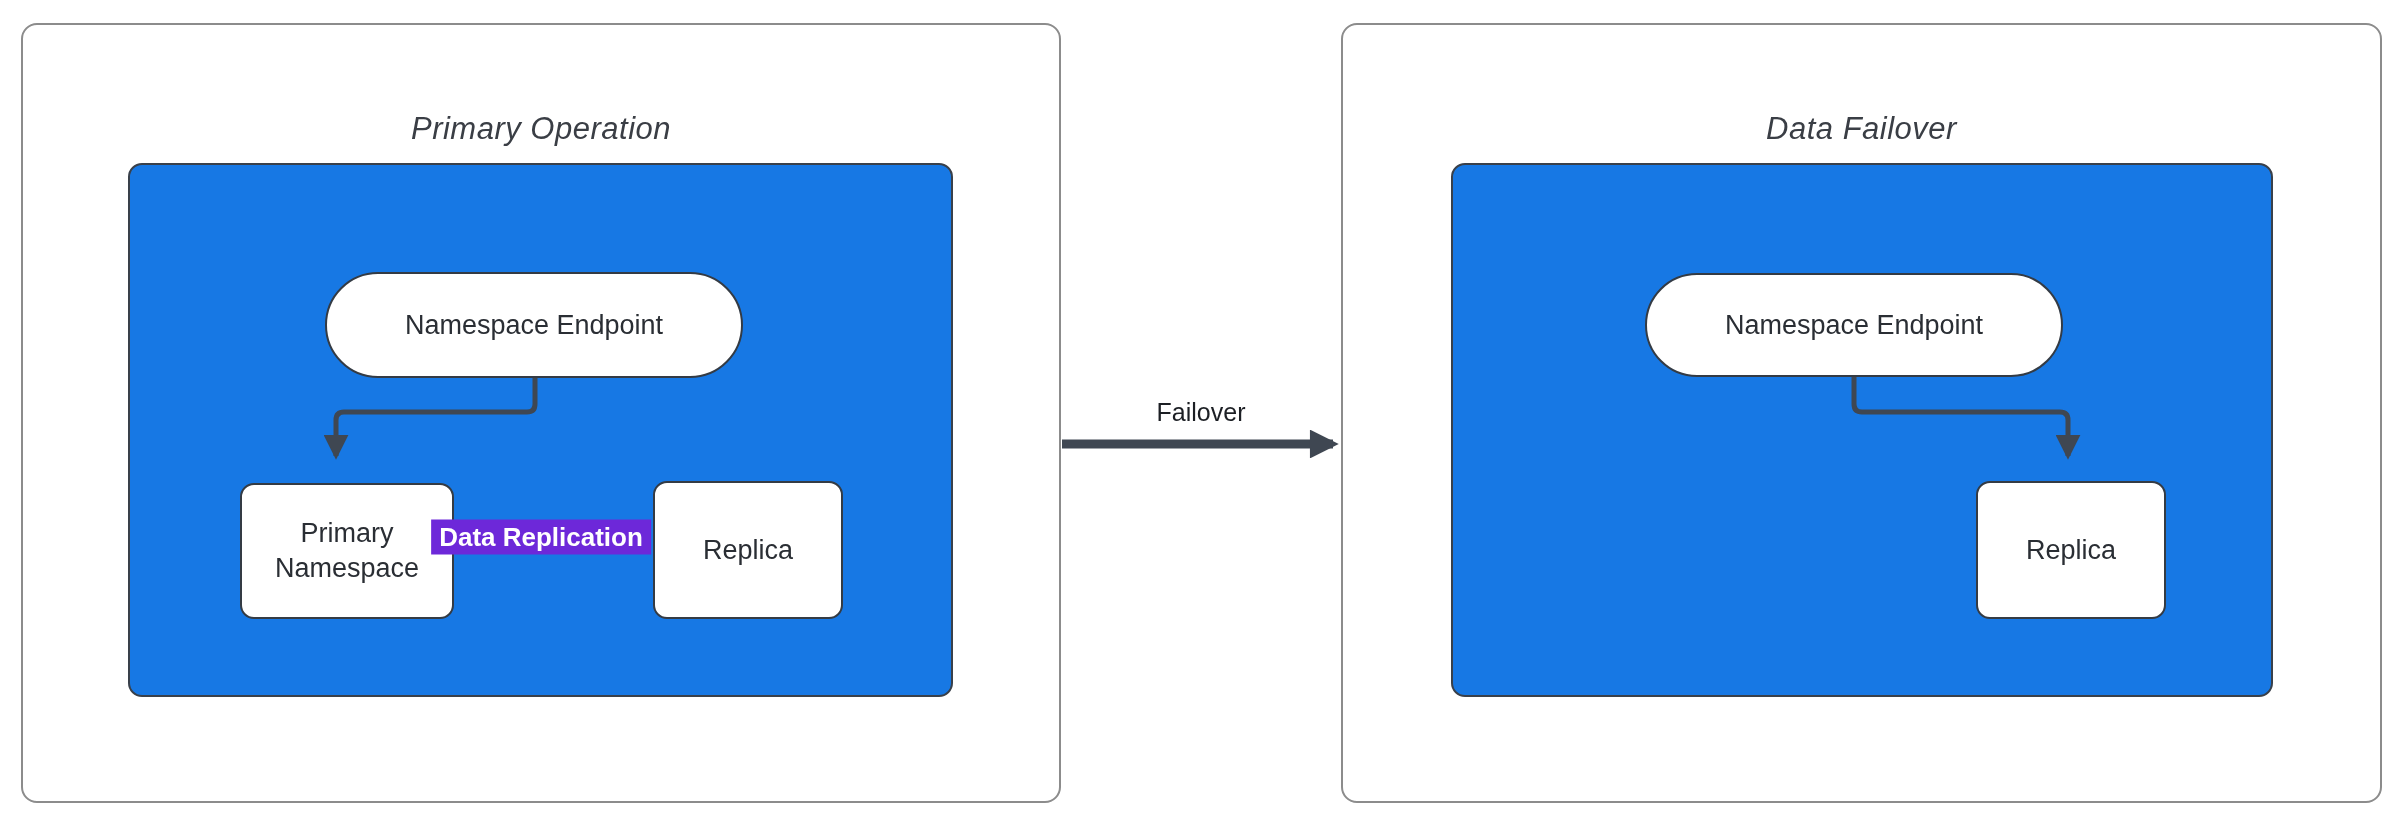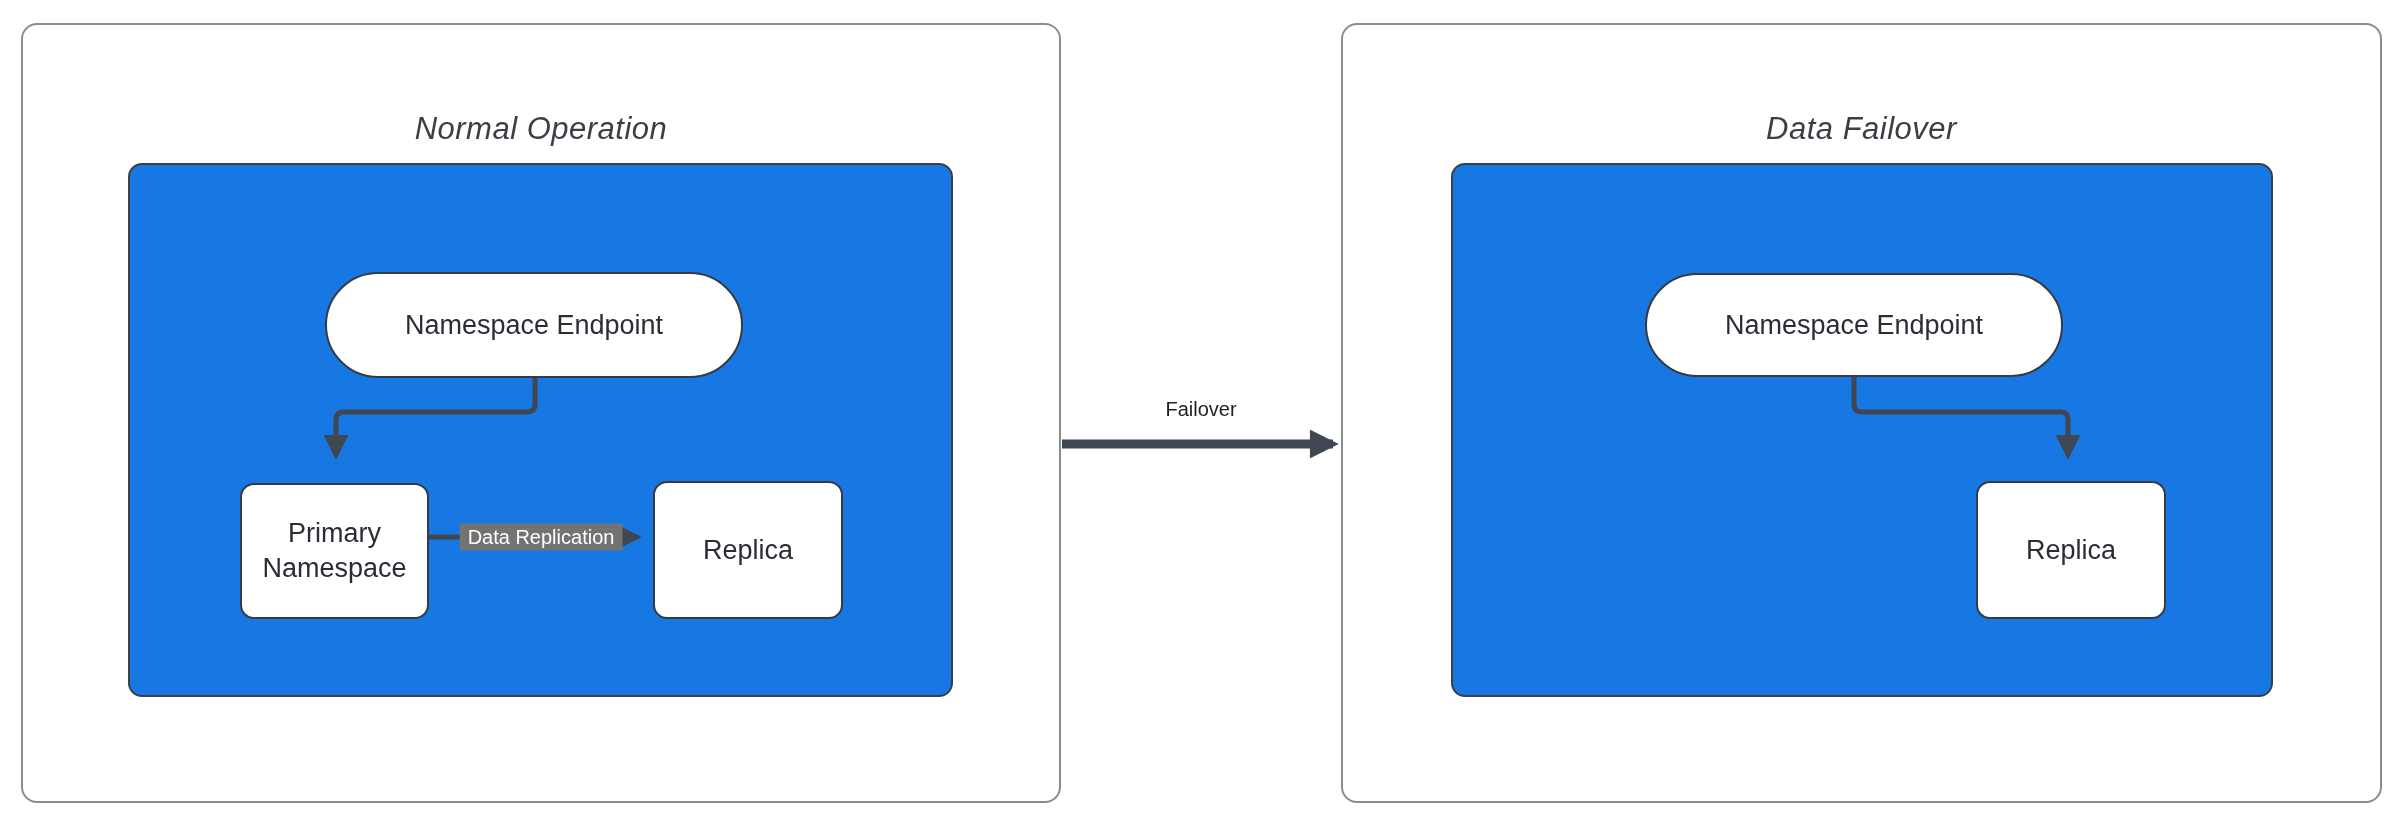--- a/index.html
+++ b/index.html
@@ -55,46 +55,46 @@
     font-style:italic;
   }
   .overlay{
     position:absolute;
     left:0;top:0;
     pointer-events:none;
   }
   .edge-label{
     position:absolute;
     transform:translate(-50%,-50%);
-    background:#737373;
+    background:#6d28d9;
     color:#ffffff;
-    font-weight:normal;
-    font-size:20px;
+    font-weight:bold;
+    font-size:26px;
     padding:2px 8px;
     white-space:nowrap;
   }
   .failover-label{
     position:absolute;
     transform:translateX(-50%);
     color:#1c1f24;
-    font-size:20px;
+    font-size:25px;
     white-space:nowrap;
   }
   .z-nodes{z-index:3;margin-top:16px;}
   .z-lines{z-index:2;}
   .z-bg{z-index:1;}
   .z-labels{z-index:4;}
 </style>
 </head>
 <body>
 
 <div class="canvas">
 
   <section class="panel z-bg" style="left:21px;top:23px;width:1040px;height:780px">
-    <div class="panel-title">Normal Operation</div>
+    <div class="panel-title">Primary Operation</div>
   </section>
 
   <div class="blue-box z-bg" style="left:128px;top:163px;width:825px;height:534px"></div>
 
   <section class="panel z-bg" style="left:1341px;top:23px;width:1041px;height:780px">
     <div class="panel-title">Data Failover</div>
   </section>
 
   <div class="blue-box z-bg" style="left:1451px;top:163px;width:822px;height:534px"></div>
 
@@ -113,21 +113,21 @@
     <path d="M429,537 L638,537" fill="none" stroke="#3f4752" stroke-width="5" marker-end="url(#ah)"></path>
 
     <path d="M1854,361 L1854,404 Q1854,412 1862,412 L2060,412 Q2068,412 2068,420 L2068,456" fill="none" stroke="#3f4752" stroke-width="5" marker-end="url(#ah)"></path>
 
     <path d="M1062,444 L1333,444" fill="none" stroke="#3f4752" stroke-width="9" marker-end="url(#ah-big)"></path>
   </svg>
 
   <div class="node stadium z-nodes" style="left:325px;top:256px;width:418px;height:106px">
     <span>Namespace Endpoint</span>
   </div>
-  <div class="node rect z-nodes" style="left:240px;top:467px;width:189px;height:136px">
+  <div class="node rect z-nodes" style="left:240px;top:467px;width:214px;height:136px">
     <span style="width:160px">Primary Namespace</span>
   </div>
   <div class="node rect z-nodes" style="left:653px;top:465px;width:190px;height:138px">
     <span>Replica</span>
   </div>
 
   <div class="node stadium z-nodes" style="left:1645px;top:257px;width:418px;height:104px">
     <span>Namespace Endpoint</span>
   </div>
   <div class="node rect z-nodes" style="left:1976px;top:465px;width:190px;height:138px">

